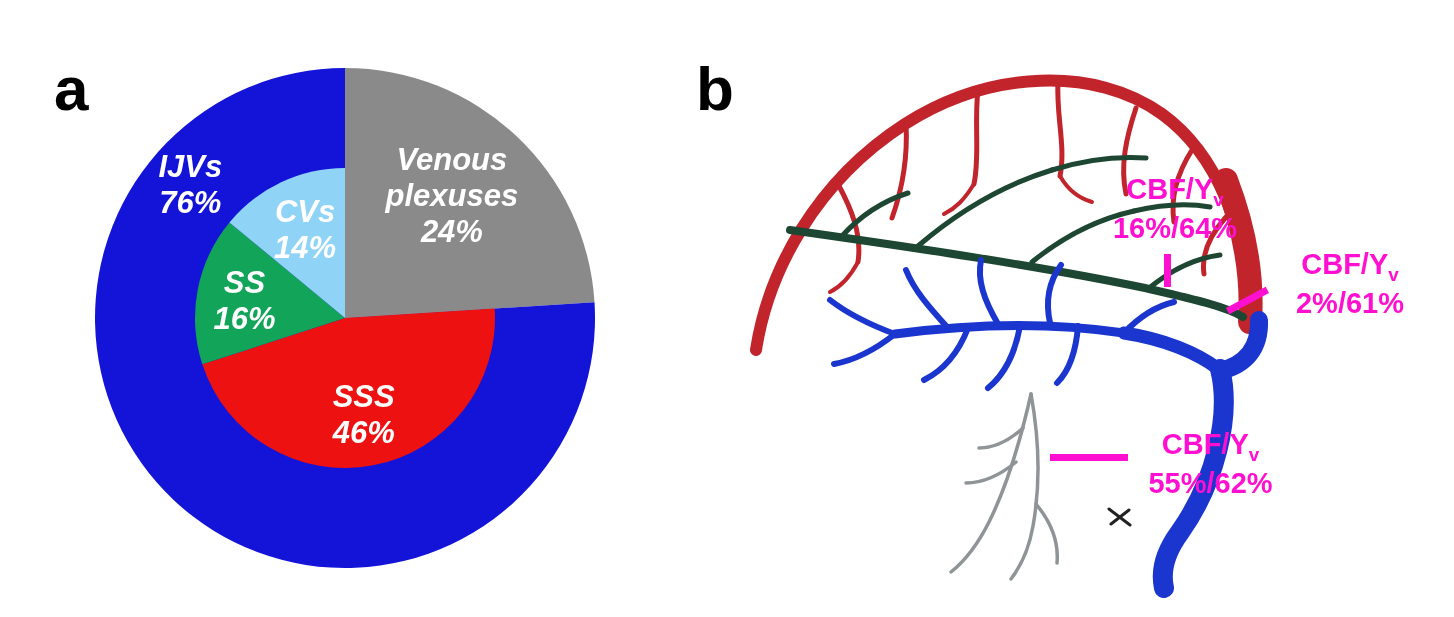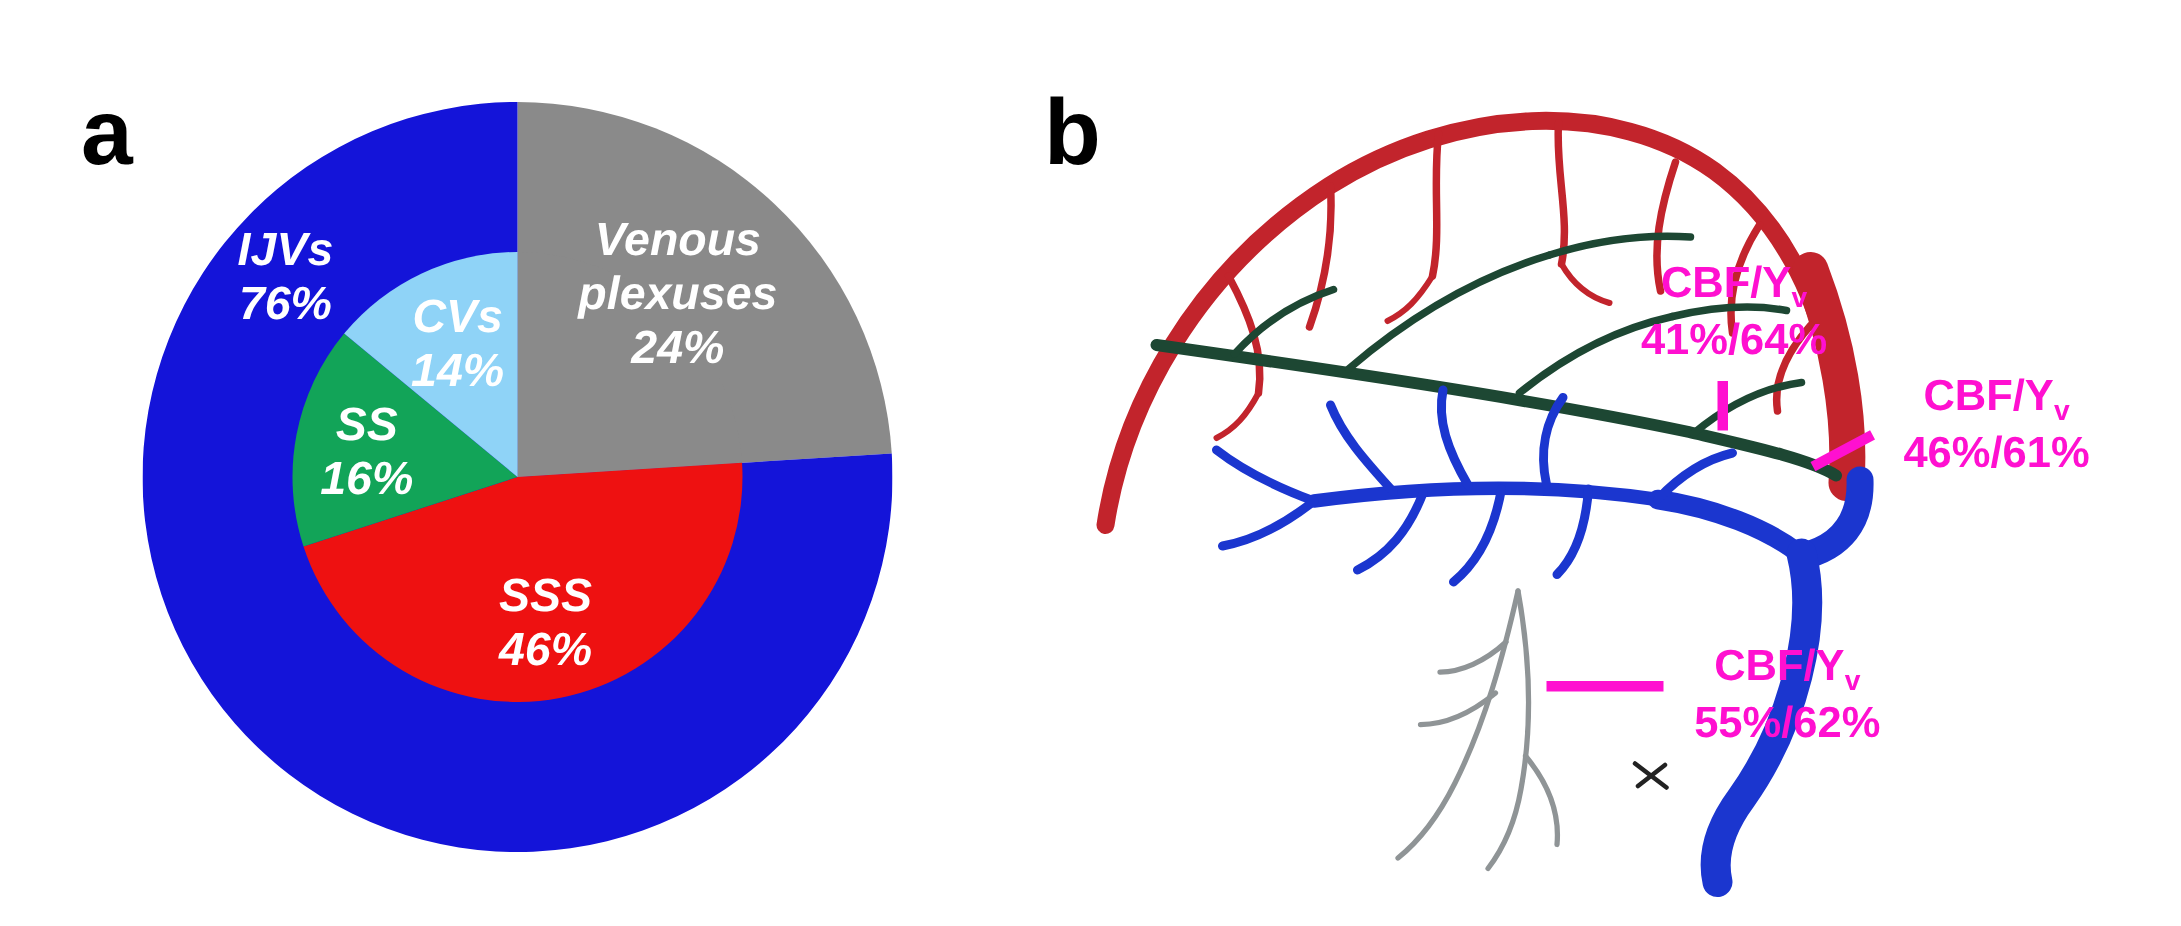--- a/index.html
+++ b/index.html
@@ -9,21 +9,21 @@
   .panel-label { position:absolute; font-size:62px; font-weight:bold; color:#000; line-height:1; }
   #panel-a-label { left:54px; top:58px; }
   #panel-b-label { left:696px; top:58px; }
 
   #pie-wrap { position:absolute; left:95px; top:68px; width:500px; height:500px; }
   .pie-label, .pie-label tspan {
     fill:#ffffff; font-family:"Liberation Sans", sans-serif;
     font-size:31px; font-weight:bold; font-style:italic; text-anchor:middle;
   }
 
-  #panel-b { position:absolute; left:701px; top:72px; width:730px; height:540px; }
+  #panel-b { position:absolute; left:720px; top:72px; width:730px; height:540px; }
   #brain-svg { position:absolute; left:0; top:0; }
 
   .artery { stroke:#c2242c; fill:none; stroke-linecap:round; }
   .sinus  { stroke:#1d4733; fill:none; stroke-linecap:round; }
   .vein   { stroke:#1b36cf; fill:none; stroke-linecap:round; }
   .minor  { stroke:#8f9496; fill:none; stroke-linecap:round; }
   .xmark  { stroke:#222222; fill:none; stroke-linecap:round; }
 
   .annotation { position:absolute; color:#ff10d0; font-weight:bold; font-size:29px;
                 text-align:center; line-height:1.18; white-space:nowrap; }
@@ -111,27 +111,27 @@
       <path class="minor" stroke-width="3.5" d="M303,356 C289,369 273,376 259,376"></path>
     </g>
     <g>
       <path class="xmark" stroke-width="3" d="M389,437 L410,453"></path>
       <path class="xmark" stroke-width="3" d="M409,438 L391,452"></path>
     </g>
   </svg>
 
   <div class="annotation" id="annotation-1">
     <span>CBF/Y</span><sub>v</sub><br>
-    <span>41%/64%</span>
+    <span>16%/64%</span>
   </div>
   <div class="tick" id="tick-1"></div>
 
   <div class="annotation" id="annotation-2">
     <span>CBF/Y</span><sub>v</sub><br>
-    <span>46%/61%</span>
+    <span>2%/61%</span>
   </div>
   <div class="tick" id="tick-2"></div>
 
   <div class="annotation" id="annotation-3">
     <span>CBF/Y</span><sub>v</sub><br>
     <span>55%/62%</span>
   </div>
   <div class="tick" id="tick-3"></div>
 </div>
 

